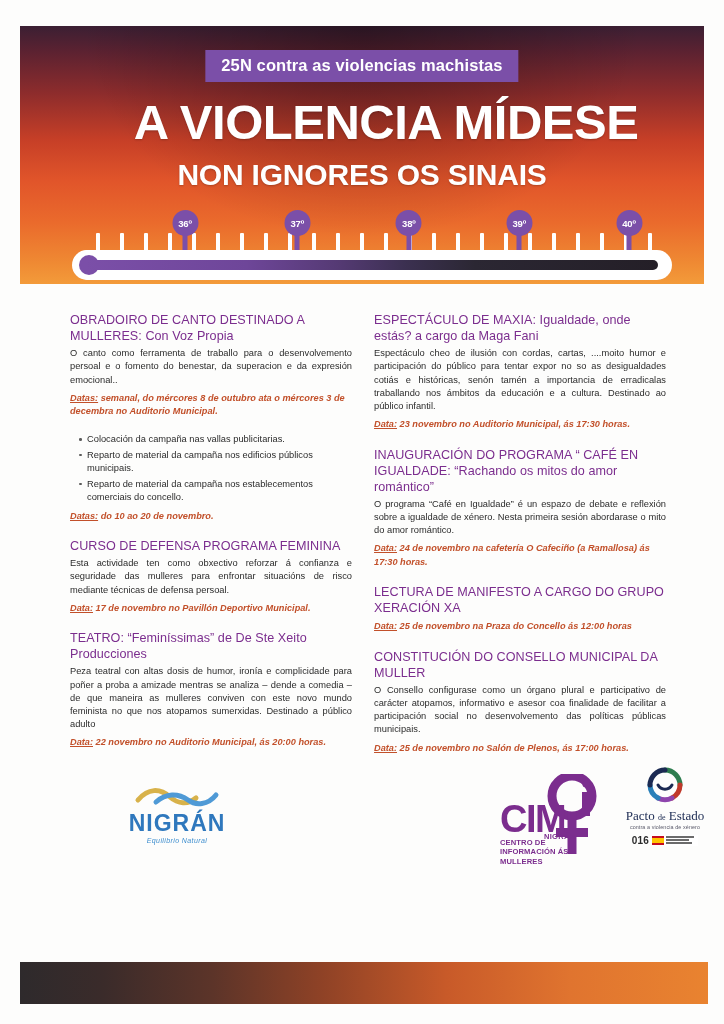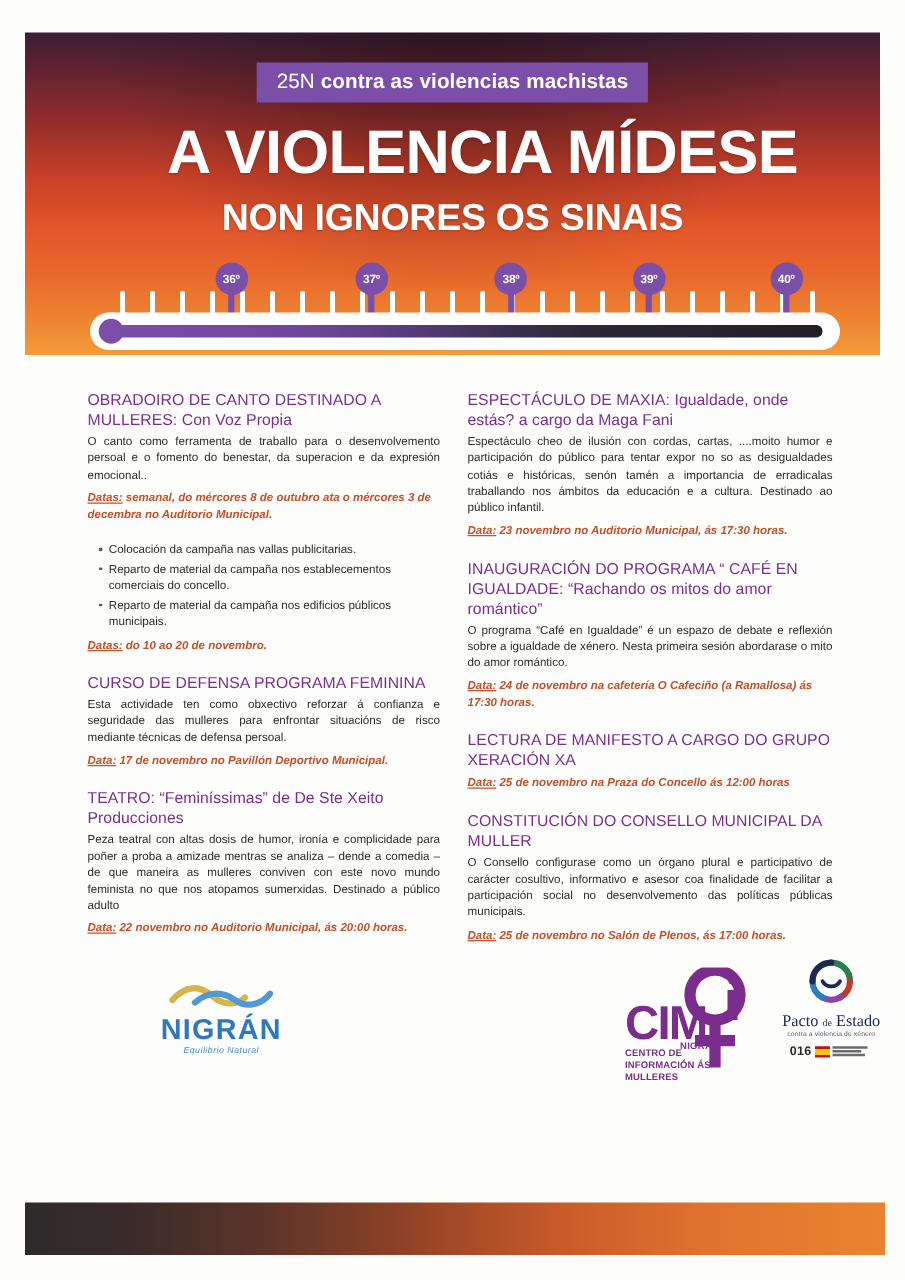--- a/index.html
+++ b/index.html
@@ -57,21 +57,21 @@
     top: 24px;
     background: #7b4fa8;
     color: #ffffff;
     font-size: 16.5px;
     font-weight: bold;
     letter-spacing: .1px;
     padding: 6px 16px 7px 16px;
     white-space: nowrap;
     z-index: 3;
   }
-  .badge .bold25 { font-weight: 400; }
+  .badge .bold25 { font-weight: 700; }
 
   .hero-title {
     position: absolute;
     left: 0; right: 0;
     top: 72px;
     text-align: center;
     color: #ffffff;
     font-size: 49px;
     font-weight: 900;
     letter-spacing: -.5px;
@@ -466,22 +466,22 @@
   <div class="cols">
     <div class="col left" id="col-left">
         <div class="block">
           <h2 class="item-title">OBRADOIRO DE CANTO DESTINADO A MULLERES: Con Voz Propia</h2>
           <p class="item-body">O canto como ferramenta de traballo para o desenvolvemento persoal e o fomento do benestar, da superacion e da expresión emocional..</p>
           <div class="date-line"><span class="date-label">Datas:</span> semanal, do mércores 8 de outubro ata o mércores 3 de decembra no Auditorio Municipal.</div>
         </div>
         <div class="block">
           <ul class="bullets">
             <li>Colocación da campaña nas vallas publicitarias.</li>
+            <li>Reparto de material da campaña nos edificios públicos municipais.</li>
             <li>Reparto de material da campaña nos establecementos comerciais do concello.</li>
-            <li>Reparto de material da campaña nos edificios públicos municipais.</li>
           </ul>
           <div class="date-line"><span class="date-label">Datas:</span> do 10 ao 20 de novembro.</div>
         </div>
         <div class="block">
           <h2 class="item-title">CURSO DE DEFENSA PROGRAMA FEMININA</h2>
           <p class="item-body">Esta actividade ten como obxectivo reforzar á confianza e seguridade das mulleres para enfrontar situacións de risco mediante técnicas de defensa persoal.</p>
           <div class="date-line"><span class="date-label">Data:</span> 17 de novembro no Pavillón Deportivo Municipal.</div>
         </div>
         <div class="block">
           <h2 class="item-title">TEATRO: “Feminíssimas” de De Ste Xeito Producciones</h2>
@@ -499,21 +499,21 @@
           <h2 class="item-title">INAUGURACIÓN DO PROGRAMA “ CAFÉ EN IGUALDADE: “Rachando os mitos do amor romántico”</h2>
           <p class="item-body">O programa “Café en Igualdade” é un espazo de debate e reflexión sobre a igualdade de xénero. Nesta primeira sesión abordarase o mito do amor romántico.</p>
           <div class="date-line"><span class="date-label">Data:</span> 24 de novembro na cafetería O Cafeciño (a Ramallosa) ás 17:30 horas.</div>
         </div>
         <div class="block">
           <h2 class="item-title">LECTURA DE MANIFESTO A CARGO DO GRUPO XERACIÓN XA</h2>
           <div class="date-line"><span class="date-label">Data:</span> 25 de novembro  na Praza do Concello ás 12:00 horas</div>
         </div>
         <div class="block">
           <h2 class="item-title">CONSTITUCIÓN DO CONSELLO MUNICIPAL DA MULLER</h2>
-          <p class="item-body">O Consello configurase como un órgano plural e participativo de carácter cosultivo, informativo e asesor coa finalidade de facilitar a participación social no desenvolvemento das políticas públicas municipais.</p>
+          <p class="item-body">O Consello configurase como un órgano plural e participativo de carácter atopamos, informativo e asesor coa finalidade de facilitar a participación social no desenvolvemento das políticas públicas municipais.</p>
           <div class="date-line"><span class="date-label">Data:</span> 25 de novembro no Salón de Plenos, ás 17:00 horas.</div>
         </div>
       </div>
   </div>
 
   <div class="logos">
 
     <div class="logo-nigran">
       <svg class="wave" width="86" height="26" viewBox="0 0 86 26">
         <path d="M4 16 C14 4, 26 4, 36 13 C44 20, 54 21, 62 14" stroke="#d8b24a" stroke-width="5" fill="none" stroke-linecap="round"></path>

